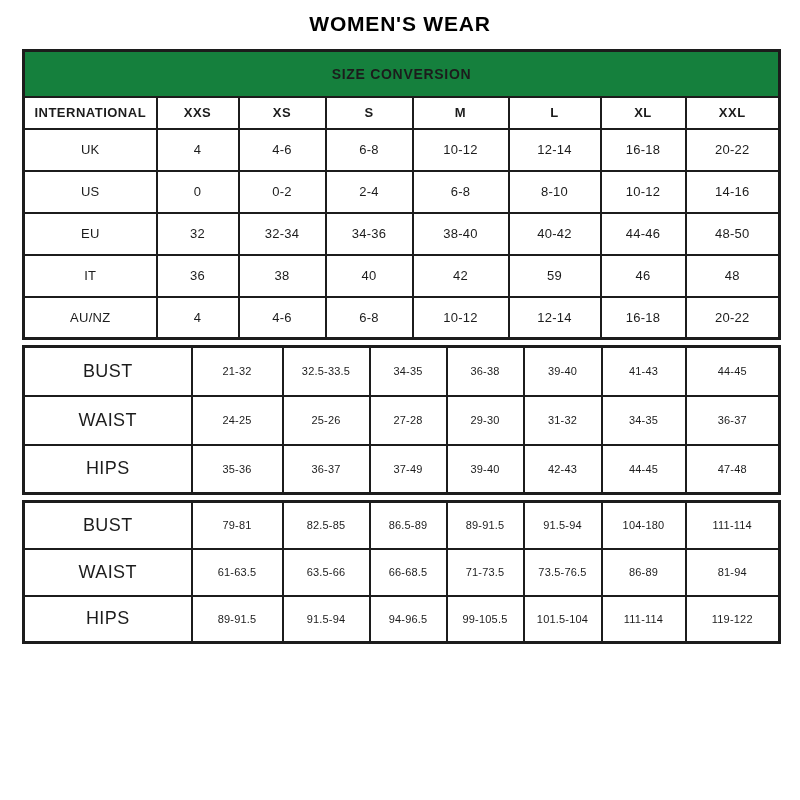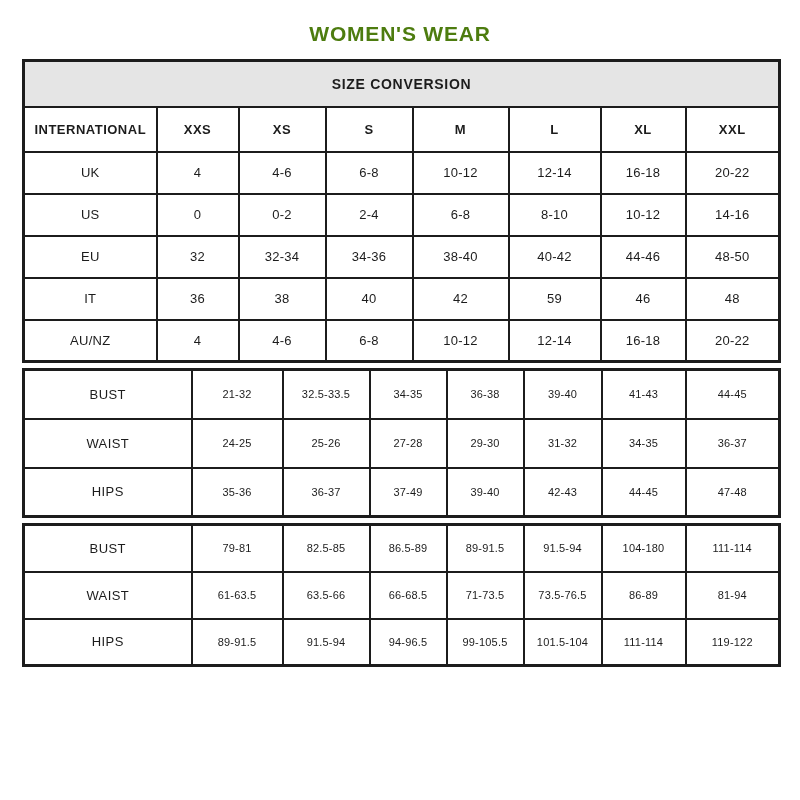--- a/index.html
+++ b/index.html
@@ -5,41 +5,41 @@
   * { box-sizing: border-box; }
   html, body { margin: 0; padding: 0; }
   body {
     width: 800px; height: 800px; background: #ffffff;
     font-family: "Liberation Sans", "DejaVu Sans", sans-serif;
     color: #1c1c1c; overflow: hidden;
   }
   .page { padding: 8px 22px 0; }
   .page-title {
     text-align: center; font-size: 21px; font-weight: 700;
-    letter-spacing: 0.8px; margin: 14px 0 13px; color: #4d7c0f;
+    letter-spacing: 0.8px; margin: 4px 0 13px; color: #000000;
   }
   table {
     border-collapse: collapse; table-layout: fixed; width: 100%;
     border: 3px solid #1c1c1c; margin-bottom: 5px;
   }
   th, td {
     border: 2px solid #1c1c1c; text-align: center; vertical-align: middle;
     padding: 0 2px; overflow: hidden; white-space: nowrap;
   }
-  .gray { background: #e5e5e5; }
+  .gray { background: #15803d; }
 
   
   .t1 .title-row th { height: 46px; font-size: 14px; font-weight: 700; letter-spacing: 0.7px; }
-  .t1 .hdr th { height: 45px; font-size: 13px; font-weight: 700; letter-spacing: 0.5px; }
+  .t1 .hdr th { height: 32px; font-size: 13px; font-weight: 700; letter-spacing: 0.5px; }
   .t1 td { height: 42px; font-size: 13px; font-weight: 400; letter-spacing: 0.3px; }
 
   
   .tm .hdr th { height: 45px; font-size: 13px; font-weight: 700; letter-spacing: 0.5px; }
   .tm td { font-size: 11px; font-weight: 400; letter-spacing: 0.2px; }
-  .tm td.lbl { font-size: 13px; letter-spacing: 0.4px; }
+  .tm td.lbl { font-size: 18px; letter-spacing: 0.4px; }
   .t2 td { height: 49px; }
   .t3 td { height: 47px; }
 </style>
 </head>
 <body>
 
 <div class="page">
   <h1 class="page-title">WOMEN'S WEAR</h1>
 
   <table class="t1">

